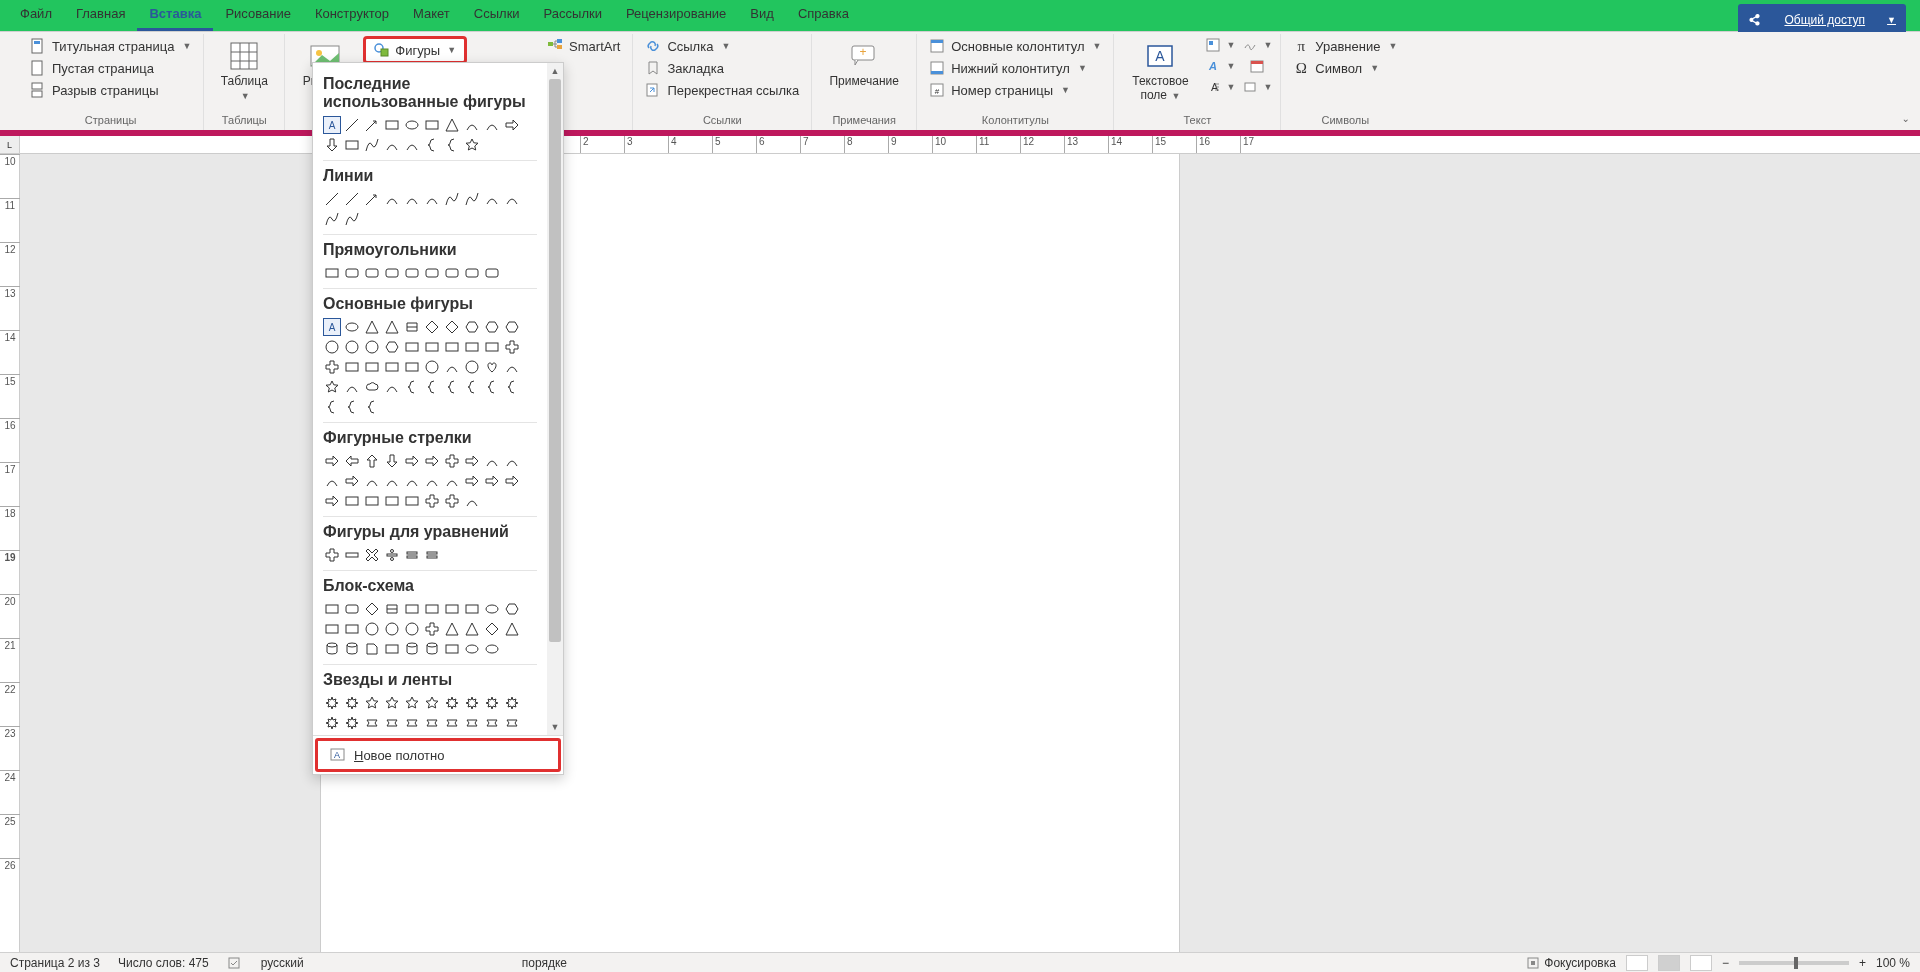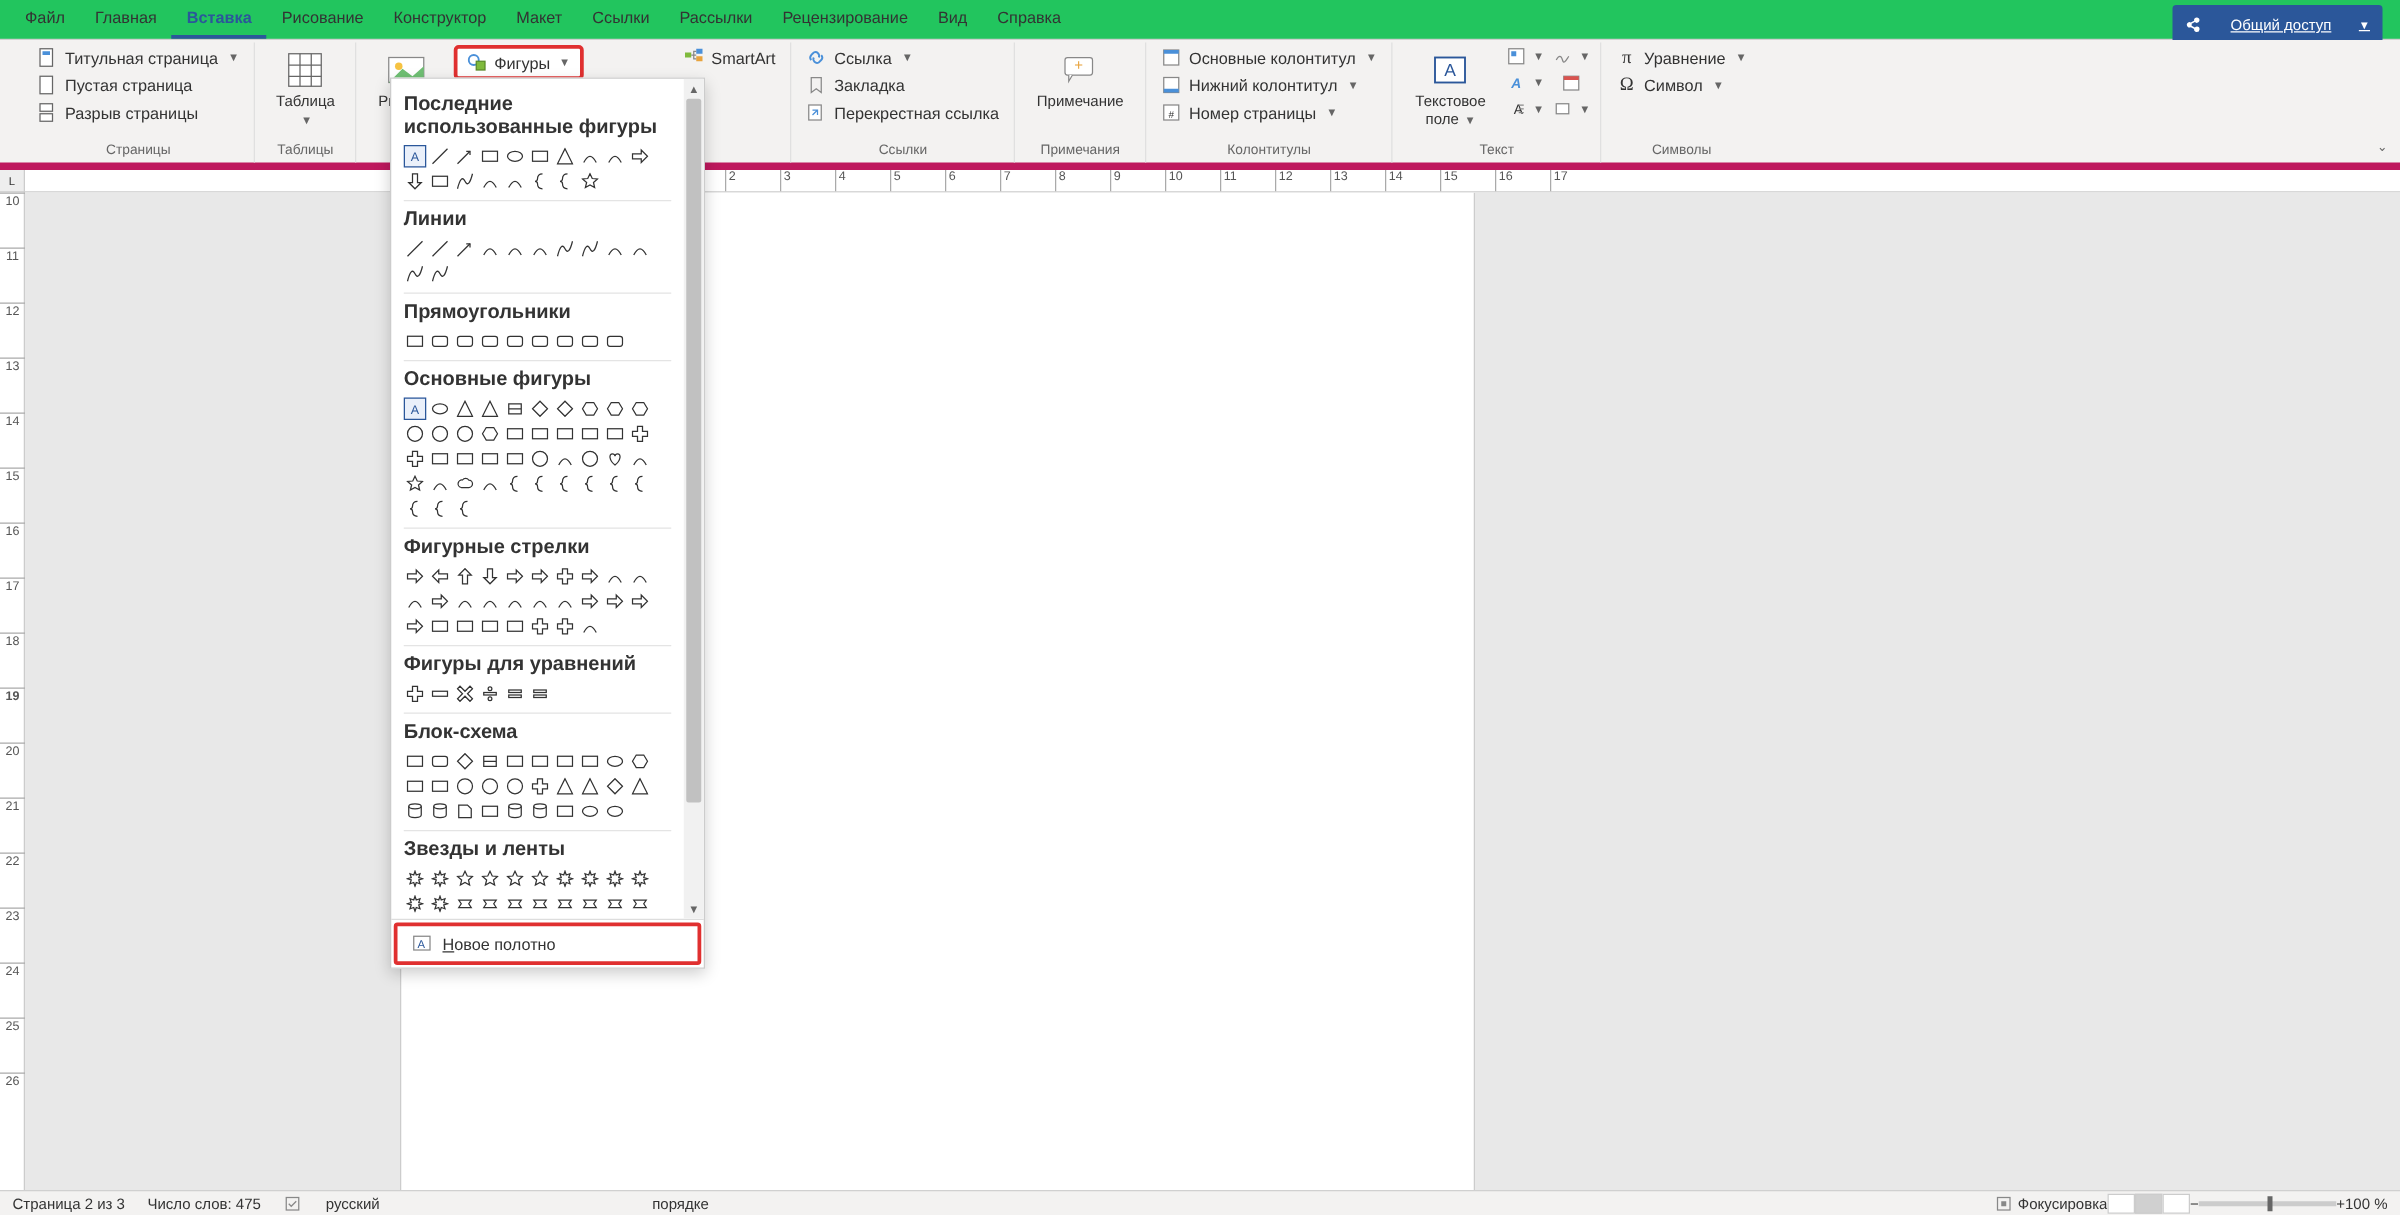--- a/index.html
+++ b/index.html
@@ -53,21 +53,21 @@
 .ruler-v { position:absolute; left:0; top:154px; bottom:20px; width:20px; background:#fff; border-right:1px solid #ccc; font-size:10px; color:#555; }
 .ruler-v .vtick { position:absolute; left:0; width:20px; border-top:1px solid #aaa; text-align:center; padding-top:1px; }
 .ruler-corner { position:absolute; left:0; top:136px; width:20px; height:18px; background:#eee; border-right:1px solid #ccc; border-bottom:1px solid #ccc; display:flex; align-items:center; justify-content:center; font-size:9px; }
 
 
 .doc-area { position:absolute; left:20px; right:0; top:154px; bottom:20px; background:#e8e8e8; overflow:hidden; }
 .page { position:absolute; left:300px; top:0; width:860px; height:100%; background:#fff; border-left:1px solid #ccc; border-right:1px solid #ccc; }
 
 
 .statusbar { position:absolute; bottom:0; left:0; right:0; height:20px; background:#f3f2f1; border-top:1px solid #d0d0d0; display:flex; align-items:center; padding:0 10px; font-size:12px; gap:18px; }
-.statusbar .right { margin-left:auto; display:flex; align-items:center; }
+.statusbar .right { margin-left:auto; display:flex; align-items:center; gap:10px; }
 .view-btn { width:22px; height:16px; border:1px solid #ccc; background:#fff; display:inline-block; }
 .view-btn.active { background:#d0d0d0; }
 .zoom-slider { width:110px; height:4px; background:#ccc; position:relative; }
 .zoom-slider .thumb { position:absolute; left:50%; top:-4px; width:4px; height:12px; background:#666; }
 .statusbar svg { vertical-align:middle; }
 
 
 .minicol { display:flex; flex-direction:column; gap:3px; align-items:center; }
 .minirow { display:flex; gap:2px; align-items:center; }
 .mini-btn { width:18px; height:18px; display:flex; align-items:center; justify-content:center; border-radius:2px; }

